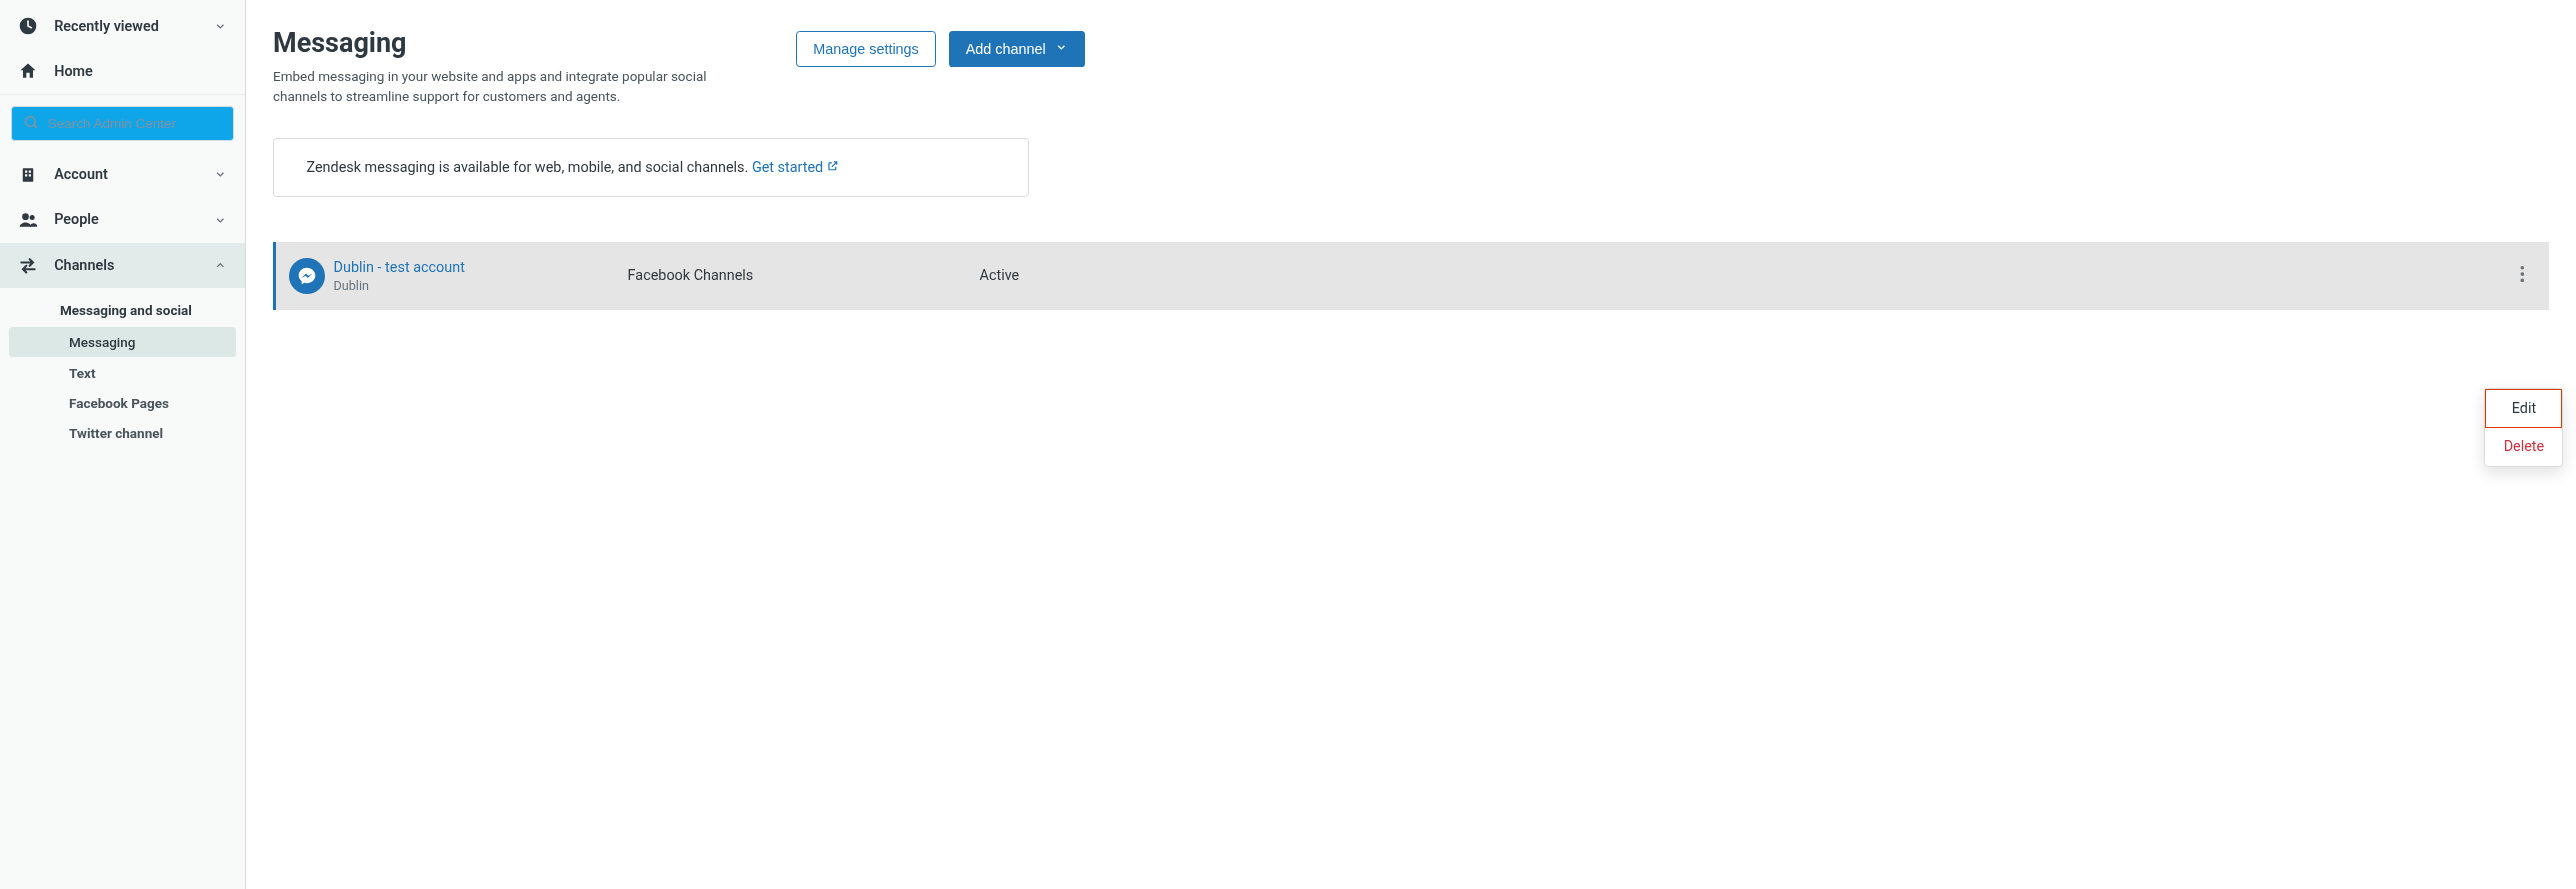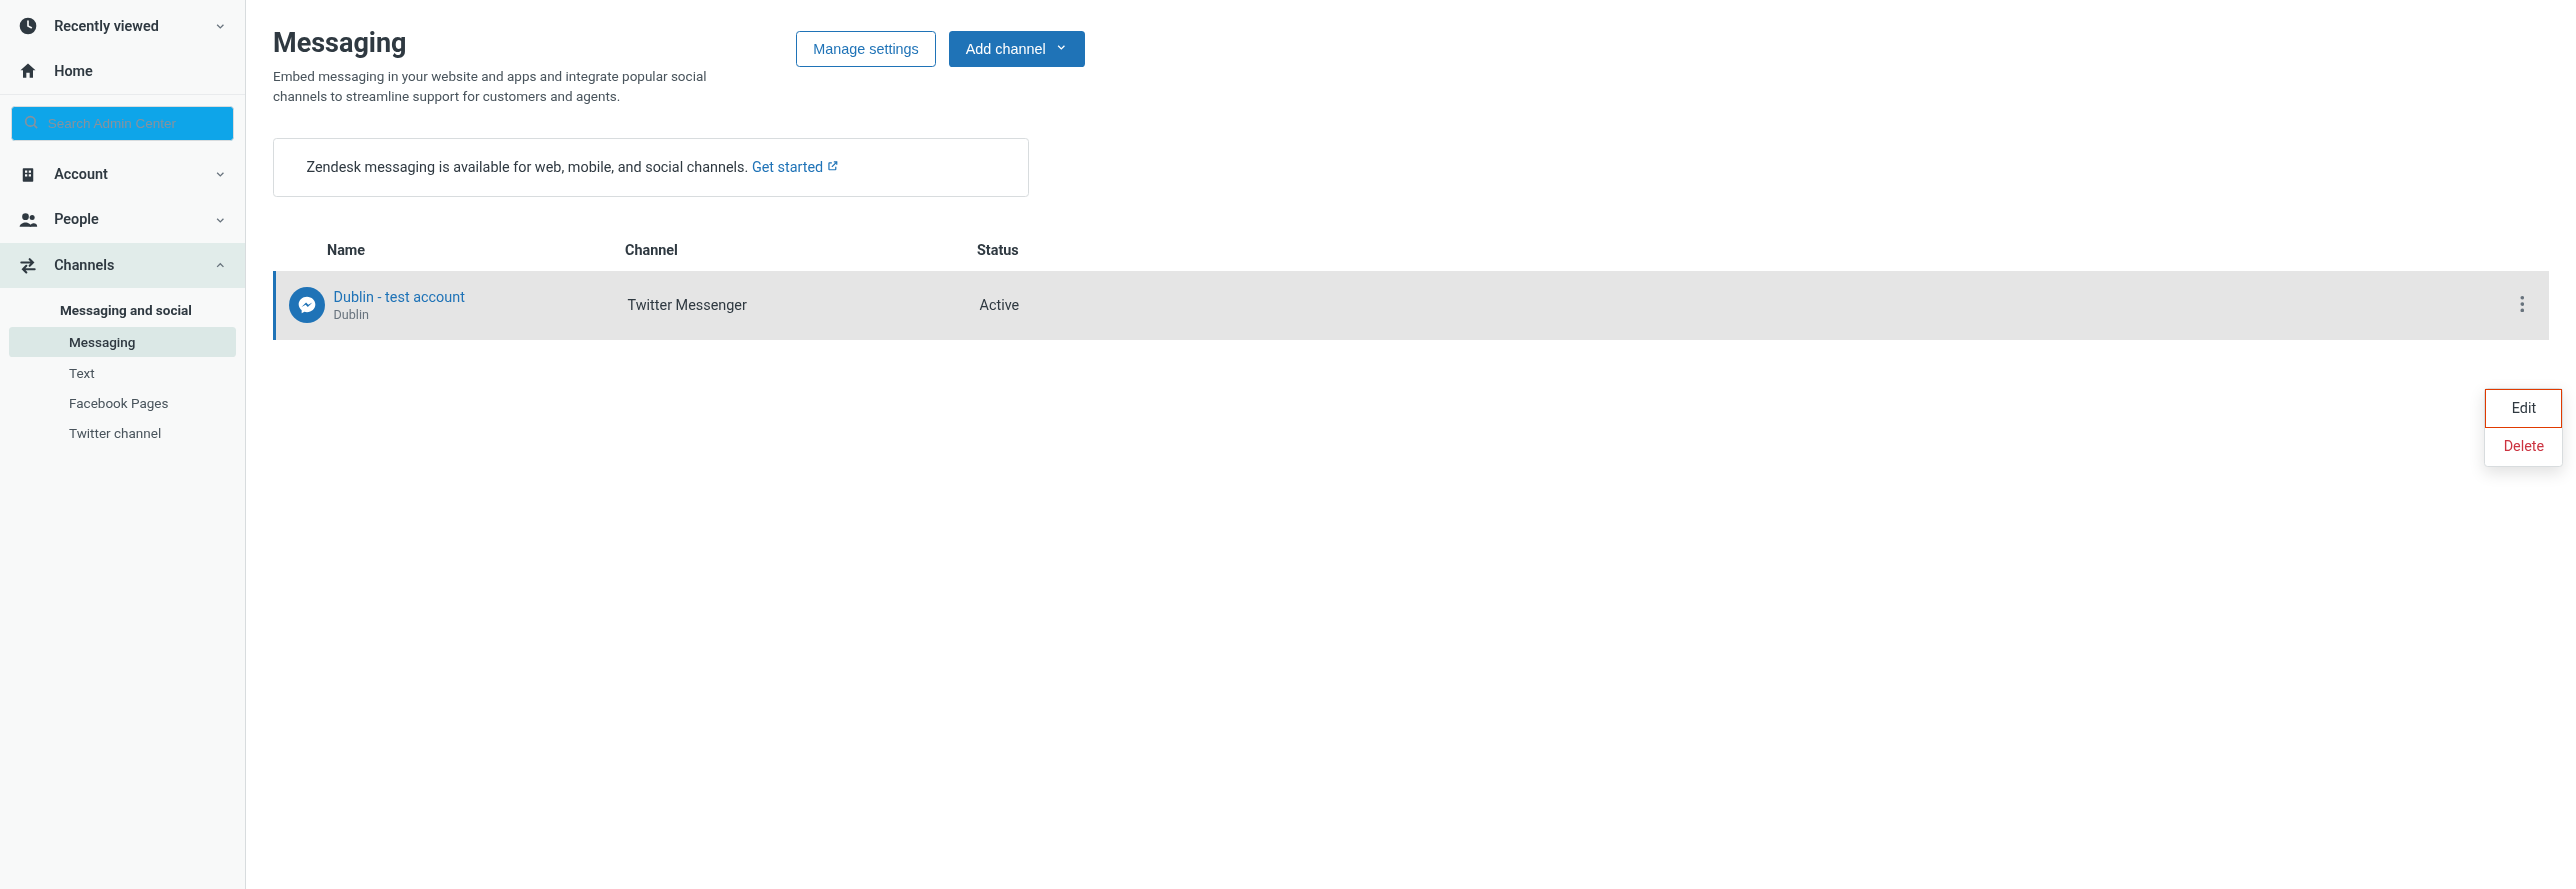--- a/index.html
+++ b/index.html
@@ -86,20 +86,21 @@
     padding: 9px 18px 9px 60px;
     color: #2f3941;
   }
   .sub-item {
     font-size: 13.5px;
     padding: 7.2px 18px 7.2px 60px;
     color: #49545c;
     border-radius: 3.6px;
     margin: 0 9px;
     cursor: pointer;
+    font-weight: bold;
   }
   .sub-item.selected {
     background: #dbe8e6;
     color: #2f3941;
     font-weight: 500;
   }
 
   
   .main {
     flex: 1;
@@ -363,38 +364,32 @@
 
   <div class="info-card">
     <span>Zendesk messaging is available for web, mobile, and social channels. </span><a href="#"><span>Get started</span><span class="ext-icon"><svg width="11.7" height="11.7" viewBox="0 0 24 24" fill="none" stroke="#1f73b7" stroke-width="2.5">
             <path d="M14 4h6v6"></path>
             <path d="M20 4L10 14"></path>
             <path d="M18 14v5a1 1 0 0 1-1 1H5a1 1 0 0 1-1-1V7a1 1 0 0 1 1-1h5"></path>
           </svg></span></a>
   </div>
 
   <div class="table-wrap">
-    <div class="table-header">
-      <div class="col-name">Name</div>
-      <div class="col-channel">Channel</div>
-      <div class="col-status">Status</div>
-      <div class="col-actions"></div>
-    </div>
 
     <div class="row">
       <div class="avatar">
         <svg width="20" height="20" viewBox="0 0 24 24" fill="#fff">
             <path d="M12 2C6.5 2 2 6.1 2 11.2c0 2.9 1.4 5.4 3.6 7.1V22l3.3-1.8c1 .3 2 .4 3.1.4 5.5 0 10-4.1 10-9.2S17.5 2 12 2zm1 12.3l-2.6-2.7-5 2.7L10.9 9l2.6 2.7 5-2.7L13 14.3z"></path>
           </svg>
       </div>
       <div class="name-block">
         <a href="#" class="name-link">Dublin - test account</a>
         <div class="name-sub">Dublin</div>
       </div>
-      <div class="channel-cell">Twitter Messenger</div>
+      <div class="channel-cell">Facebook Channels</div>
       <div class="status-cell">Active</div>
       <div class="actions-cell">
         <span class="kebab">
           <svg width="4.5" height="16.2" viewBox="0 0 4 18" fill="#68737d">
               <circle cx="2" cy="2" r="2"></circle>
               <circle cx="2" cy="9" r="2"></circle>
               <circle cx="2" cy="16" r="2"></circle>
             </svg>
         </span>
       </div>

